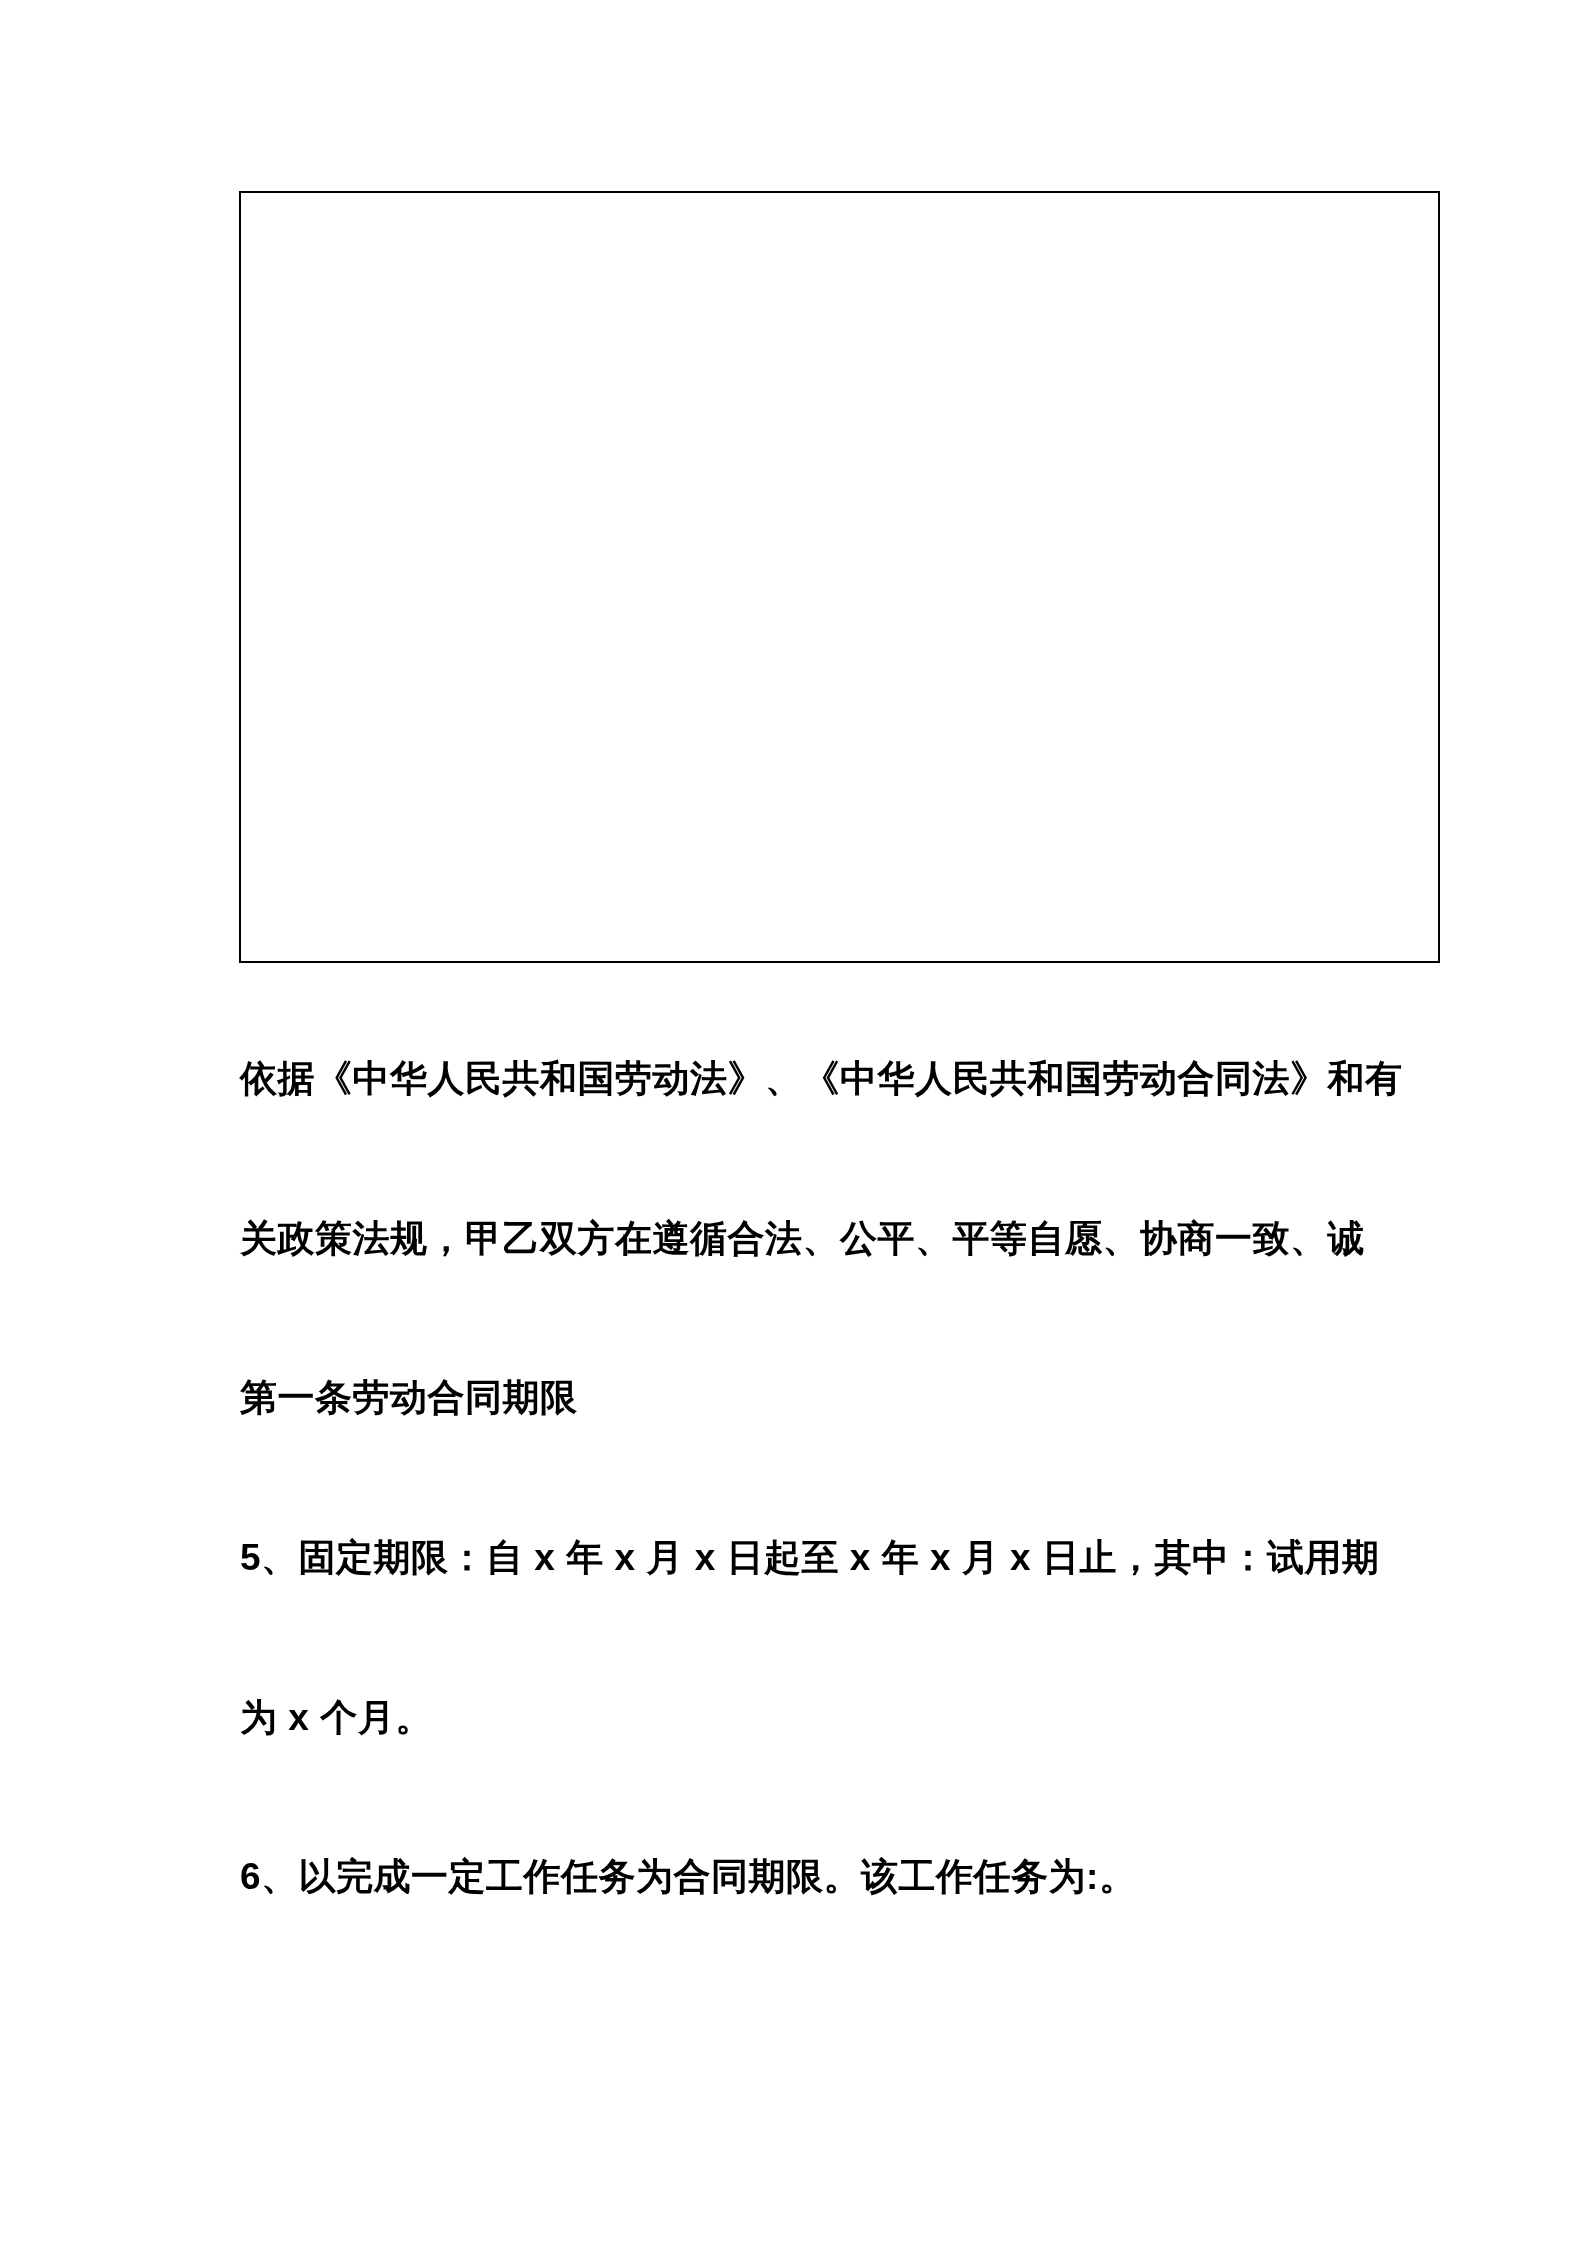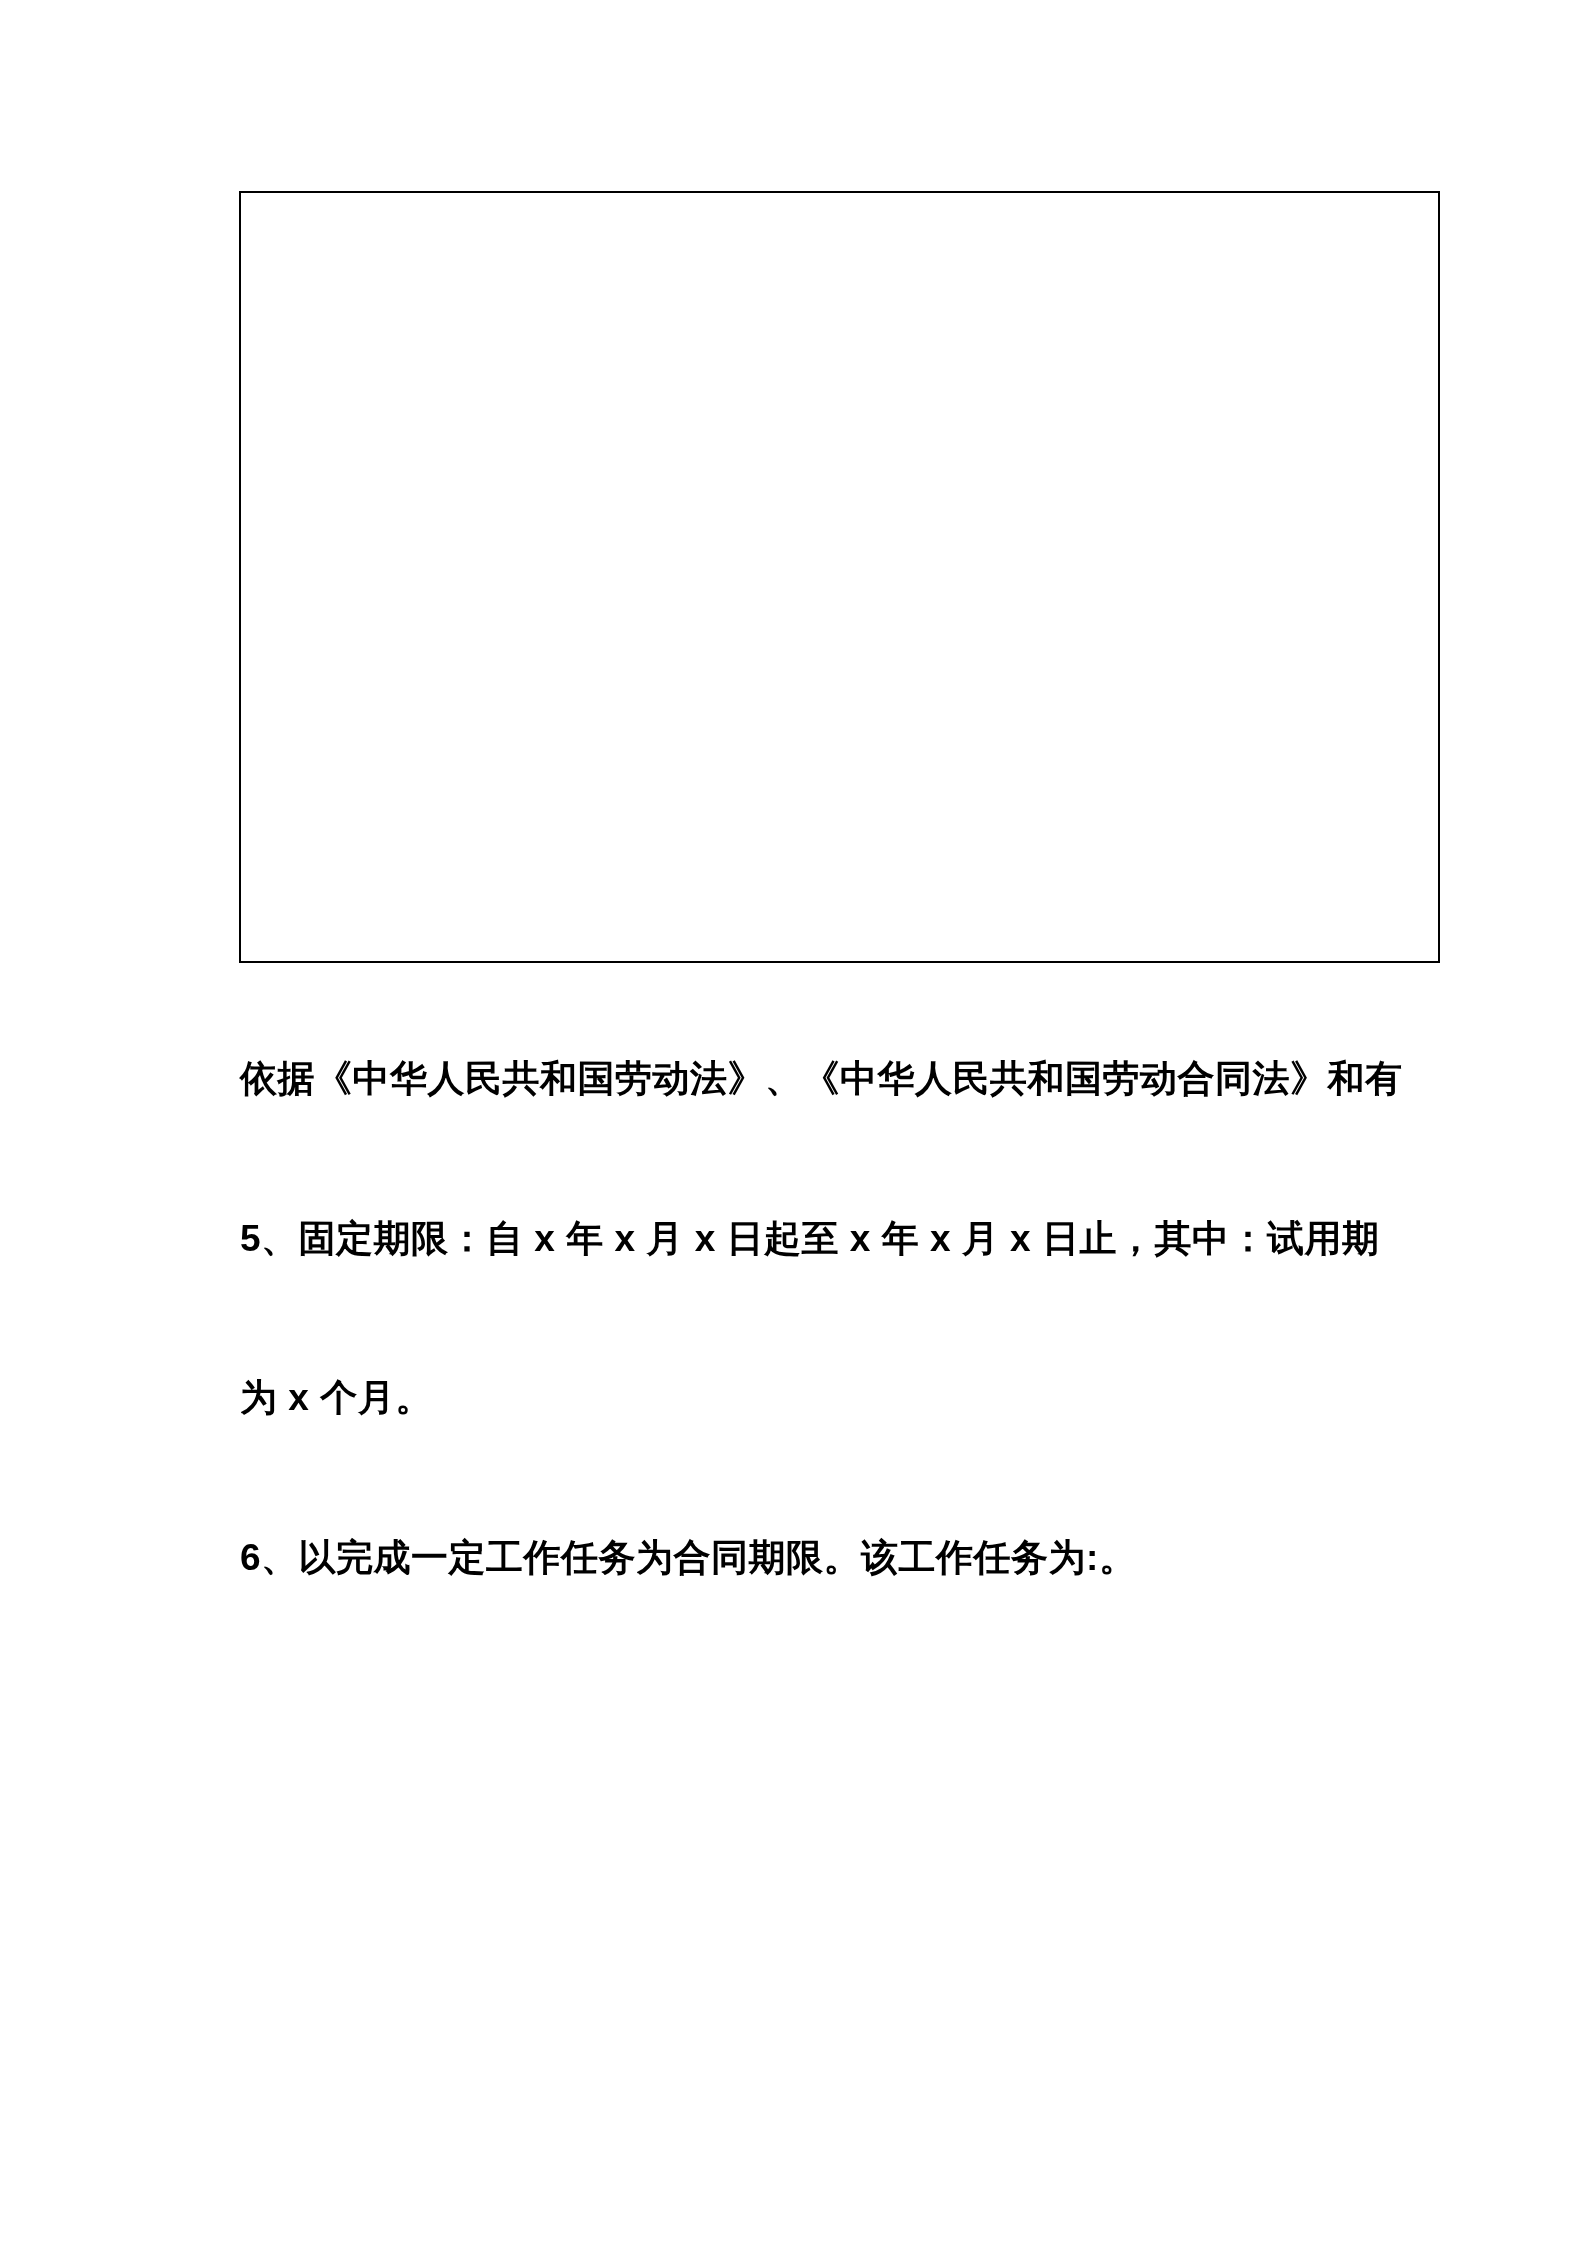--- a/index.html
+++ b/index.html
@@ -45,20 +45,22 @@
   </style>
 </head>
 <body>
 
 <div class="page">
 
   <div class="image-box"></div>
 
   <div class="contract-body">
     <div class="text-line">依据《中华人民共和国劳动法》、《中华人民共和国劳动合同法》和有</div>
+    <div class="text-line">关政策法规，甲乙双方在遵循合法、公平、平等自愿、协商一致、诚</div>
+    <div class="text-line">第一条劳动合同期限</div>
     <div class="text-line">5、固定期限：自 x 年 x 月 x 日起至 x 年 x 月 x 日止，其中：试用期</div>
     <div class="text-line">为 x 个月。</div>
     <div class="text-line">6、以完成一定工作任务为合同期限。该工作任务为:。</div>
     
     
     
     
     
     
   </div>

